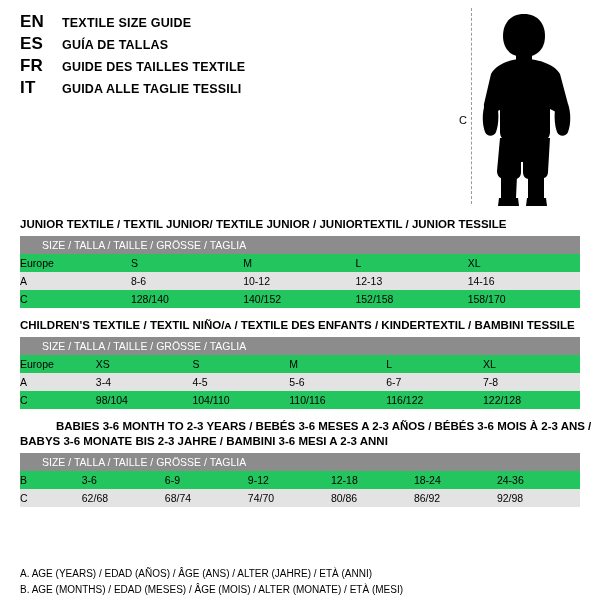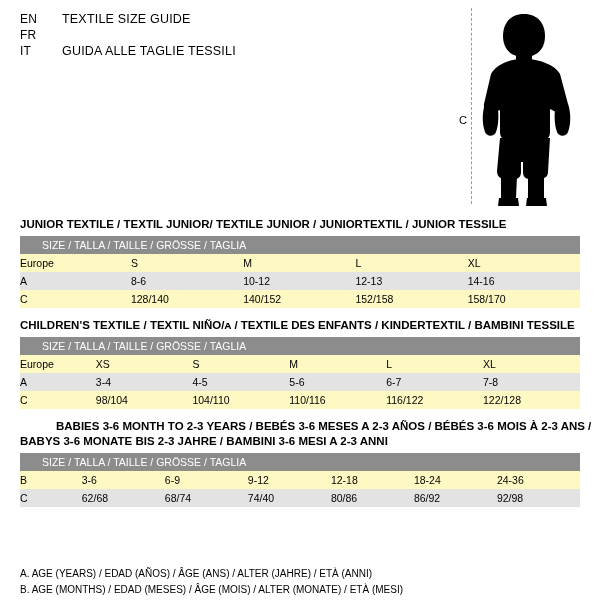--- a/index.html
+++ b/index.html
@@ -23,27 +23,27 @@
     top: 12px;
     width: 420px;
   }
   .header-row {
     display: flex;
     align-items: baseline;
     margin-bottom: 2px;
   }
   .header-lang {
     width: 42px;
-    font-size: 12px;
-    font-weight: normal;
+    font-size: 17px;
+    font-weight: bold;
     letter-spacing: 0.2px;
   }
   .header-text {
     font-size: 12.5px;
-    font-weight: normal;
+    font-weight: bold;
     letter-spacing: 0.2px;
   }
 
   
   .figure-area {
     position: absolute;
     left: 448px;
     top: 8px;
     width: 145px;
     height: 200px;
@@ -97,21 +97,21 @@
     font-weight: normal;
   }
   tr.head-row td {
     font-size: 10.5px;
     padding-left: 22px;
   }
   tr.row-gray {
     background: #e3e3e3;
   }
   tr.row-white {
-    background: #fef9c3;
+    background: #22c55e;
     padding-left: 18px;
   }
   td.label-col {
     padding-left: 4px;
     width: 78px;
   }
   td.val {
     width: 100px;
   }
 
@@ -134,21 +134,26 @@
 </style>
 </head>
 <body>
 
 <div class="header">
   <div class="header-row">
     <div class="header-lang">EN</div>
     <div class="header-text">TEXTILE SIZE GUIDE</div>
   </div>
   <div class="header-row">
+    <div class="header-lang">ES</div>
+    <div class="header-text">GUÍA DE TALLAS</div>
+  </div>
+  <div class="header-row">
     <div class="header-lang">FR</div>
+    <div class="header-text">GUIDE DES TAILLES TEXTILE</div>
   </div>
   <div class="header-row">
     <div class="header-lang">IT</div>
     <div class="header-text">GUIDA ALLE TAGLIE TESSILI</div>
   </div>
 </div>
 
 <div class="figure-area">
   <div class="dashed-line"></div>
   <div class="c-label">C</div>
@@ -253,21 +258,21 @@
       <td class="val">6-9</td>
       <td class="val">9-12</td>
       <td class="val">12-18</td>
       <td class="val">18-24</td>
       <td class="val">24-36</td>
     </tr>
     <tr class="row-gray">
       <td class="label-col">C</td>
       <td class="val">62/68</td>
       <td class="val">68/74</td>
-      <td class="val">74/40</td>
+      <td class="val">74/70</td>
       <td class="val">80/86</td>
       <td class="val">86/92</td>
       <td class="val">92/98</td>
     </tr>
   </tbody>
 </table>
 
 <div class="footnotes">
   <div>A. AGE (YEARS) / EDAD (AÑOS) / ÂGE (ANS) / ALTER (JAHRE) / ETÀ (ANNI)</div>
   <div>B. AGE (MONTHS) / EDAD (MESES) / ÂGE (MOIS) / ALTER (MONATE) / ETÀ (MESI)</div>

